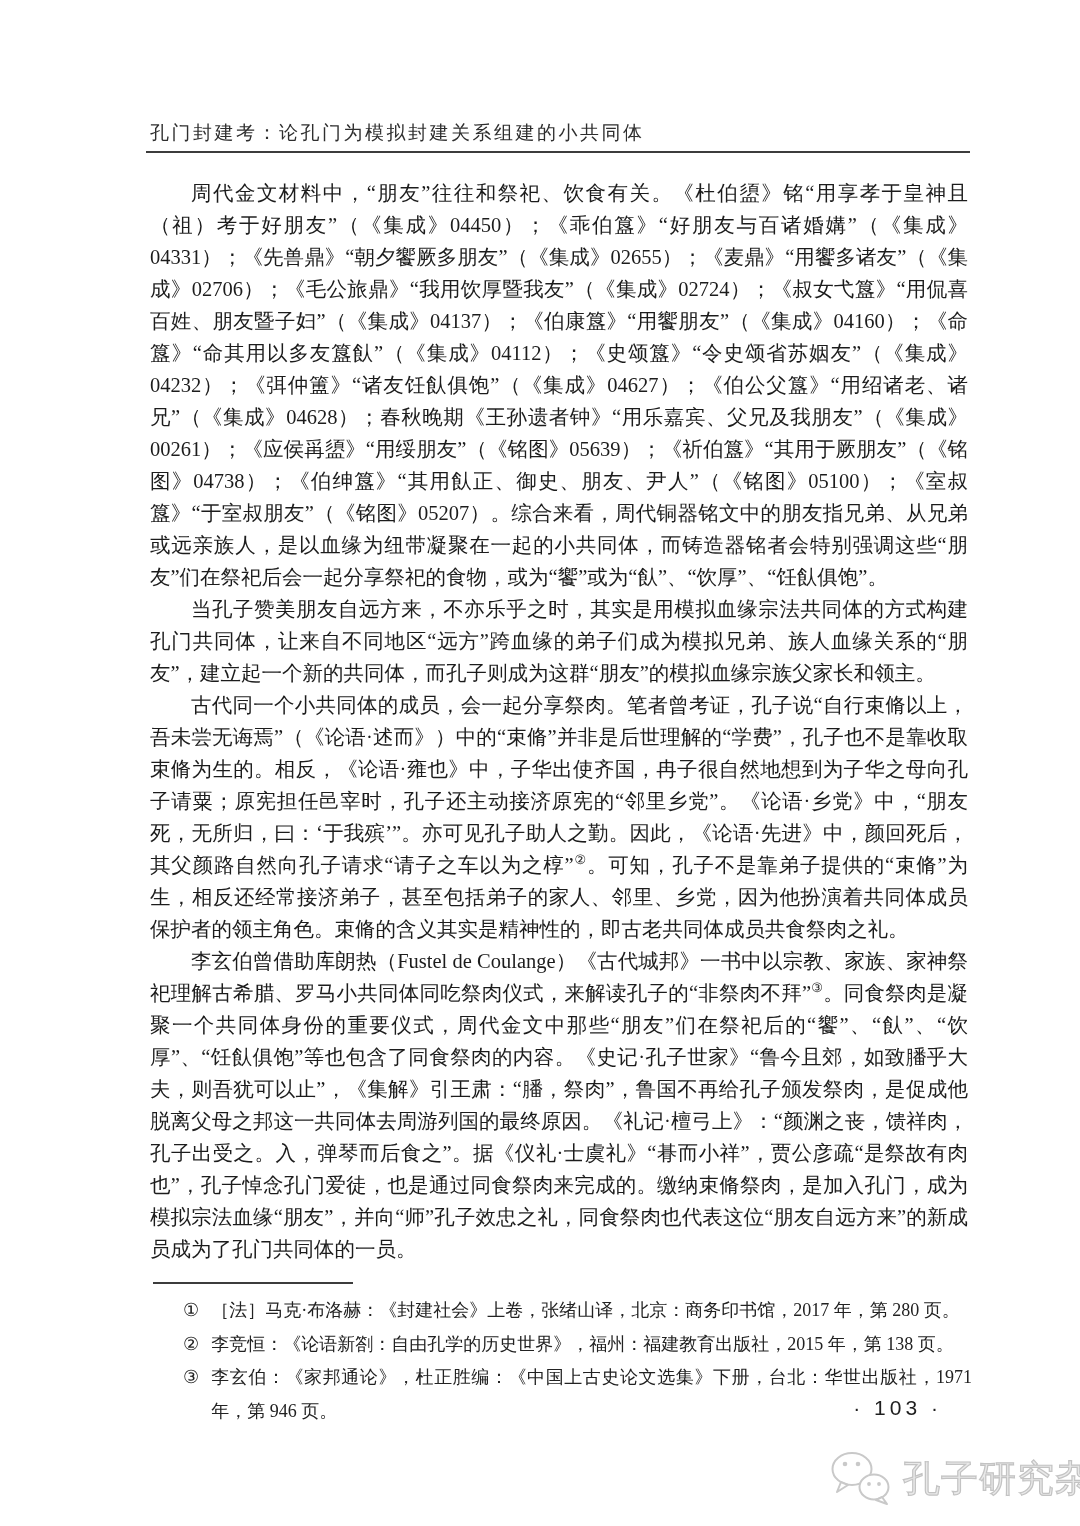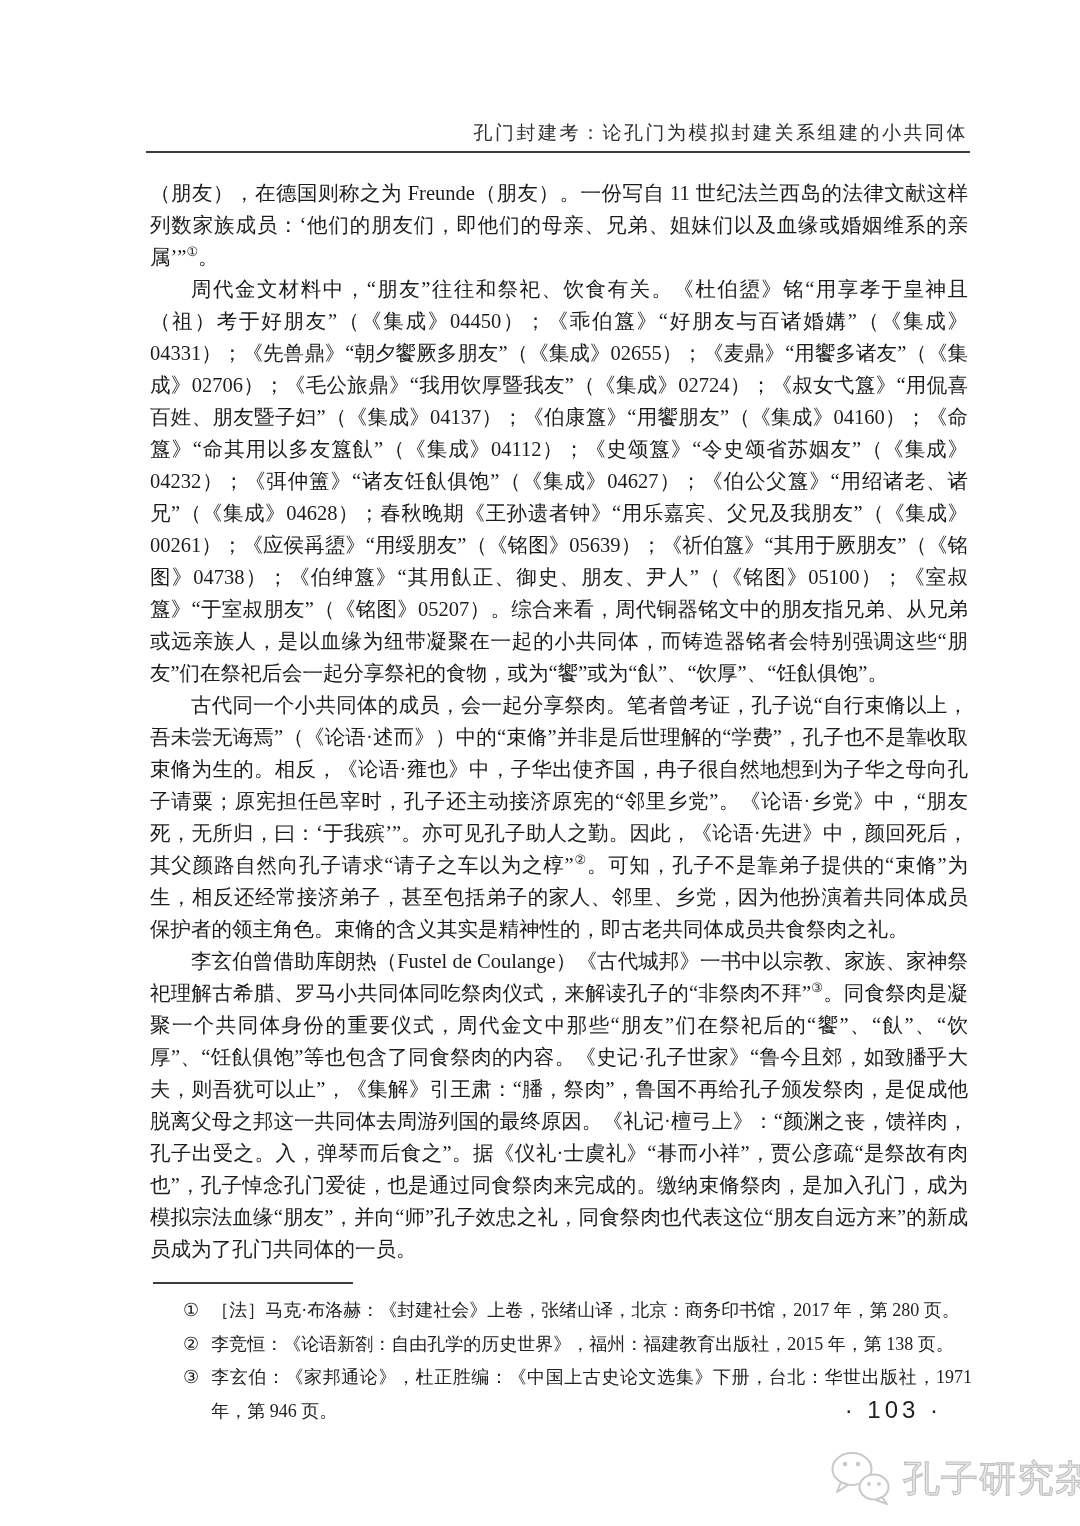--- a/index.html
+++ b/index.html
@@ -3,21 +3,21 @@
 <meta charset="utf-8">
 <style>
   html,body { margin:0; padding:0; background:#ffffff; }
   .page {
     position:relative; width:1080px; height:1526px; margin:0 auto;
     background:#ffffff; overflow:hidden;
     font-family:"Liberation Serif","DejaVu Serif",serif; color:#1c1c1c;
   }
   .running-head {
     position:absolute; top:120px; left:150px; width:818px;
-    text-align:right; font-size:19px; color:#2e2e2e; letter-spacing:2.5px;
+    text-align:left; font-size:19px; color:#2e2e2e; letter-spacing:2.5px;
     white-space:nowrap;
   }
   .head-rule {
     position:absolute; top:151px; left:146px; width:824px; height:2px;
     background:#3c3c3c;
   }
   .body-text {
     position:absolute; top:177px; left:150px; width:818px;
     font-size:20.5px; line-height:32px; text-align:justify;
     text-justify:inter-character;
@@ -32,21 +32,21 @@
   .footnotes {
     position:absolute; top:1294px; left:150px; width:822px;
     font-size:18px; line-height:33.5px; color:#222;
   }
   .footnote { display:flex; padding-left:33px; }
   .fn-marker { flex:0 0 auto; margin-right:12px; }
   .fn-text { flex:1 1 auto; text-align:justify; }
   .page-number {
     position:absolute; top:1396px; left:150px; width:792px; text-align:right;
     font-family:"Liberation Sans","DejaVu Sans",sans-serif;
-    font-size:24px; color:#1f1f1f; letter-spacing:4px; white-space:nowrap;
+    font-size:21px; color:#1f1f1f; letter-spacing:4px; white-space:nowrap;
   }
   .watermark {
     position:absolute; top:1450px; left:830px;
     display:flex; align-items:center; gap:9px;
   }
   .wm-text {
     font-family:"Liberation Sans","DejaVu Sans",sans-serif;
     font-size:37px; line-height:1; letter-spacing:1px;
     color:#e9e9e9; -webkit-text-stroke:1.2px #c3c3c3; white-space:nowrap;
   }
@@ -56,22 +56,22 @@
 
 <div class="page">
 
   <div class="running-head">
     <span>孔门封建考：论孔门为模拟封建关系组建的小共同体</span>
   </div>
 
   <div class="head-rule"></div>
 
   <div class="body-text" id="body-text">
-      <p class="para">（朋友），在德国则称之为 Freunde（朋友）。一份写自 11 世纪法兰西岛的法律文献这样列数家族成员：‘他们的朋友们，即他们的母亲、兄弟、姐妹们以及血缘或婚姻维系的亲属’”<sup class="fnref">①</sup>。</p>
       <p class="para indent">周代金文材料中，“朋友”往往和祭祀、饮食有关。《杜伯盨》铭“用享孝于皇神且（祖）考于好朋友”（《集成》04450）；《乖伯簋》“好朋友与百诸婚媾”（《集成》04331）；《先兽鼎》“朝夕饗厥多朋友”（《集成》02655）；《麦鼎》“用饗多诸友”（《集成》02706）；《毛公旅鼎》“我用饮厚暨我友”（《集成》02724）；《叔女弋簋》“用侃喜百姓、朋友暨子妇”（《集成》04137）；《伯康簋》“用饗朋友”（《集成》04160）；《命簋》“命其用以多友簋飤”（《集成》04112）；《史颂簋》“令史颂省苏姻友”（《集成》04232）；《弭仲簠》“诸友饪飤俱饱”（《集成》04627）；《伯公父簋》“用绍诸老、诸兄”（《集成》04628）；春秋晚期《王孙遗者钟》“用乐嘉宾、父兄及我朋友”（《集成》00261）；《应侯爯盨》“用绥朋友”（《铭图》05639）；《祈伯簋》“其用于厥朋友”（《铭图》04738）；《伯绅簋》“其用飤正、御史、朋友、尹人”（《铭图》05100）；《室叔簋》“于室叔朋友”（《铭图》05207）。综合来看，周代铜器铭文中的朋友指兄弟、从兄弟或远亲族人，是以血缘为纽带凝聚在一起的小共同体，而铸造器铭者会特别强调这些“朋友”们在祭祀后会一起分享祭祀的食物，或为“饗”或为“飤”、“饮厚”、“饪飤俱饱”。</p>
+      <p class="para indent">当孔子赞美朋友自远方来，不亦乐乎之时，其实是用模拟血缘宗法共同体的方式构建孔门共同体，让来自不同地区“远方”跨血缘的弟子们成为模拟兄弟、族人血缘关系的“朋友”，建立起一个新的共同体，而孔子则成为这群“朋友”的模拟血缘宗族父家长和领主。</p>
       <p class="para indent">古代同一个小共同体的成员，会一起分享祭肉。笔者曾考证，孔子说“自行束脩以上，吾未尝无诲焉”（《论语·述而》）中的“束脩”并非是后世理解的“学费”，孔子也不是靠收取束脩为生的。相反，《论语·雍也》中，子华出使齐国，冉子很自然地想到为子华之母向孔子请粟；原宪担任邑宰时，孔子还主动接济原宪的“邻里乡党”。《论语·乡党》中，“朋友死，无所归，曰：‘于我殡’”。亦可见孔子助人之勤。因此，《论语·先进》中，颜回死后，其父颜路自然向孔子请求“请子之车以为之椁”<sup class="fnref">②</sup>。可知，孔子不是靠弟子提供的“束脩”为生，相反还经常接济弟子，甚至包括弟子的家人、邻里、乡党，因为他扮演着共同体成员保护者的领主角色。束脩的含义其实是精神性的，即古老共同体成员共食祭肉之礼。</p>
       <p class="para indent">李玄伯曾借助库朗热（Fustel de Coulange）《古代城邦》一书中以宗教、家族、家神祭祀理解古希腊、罗马小共同体同吃祭肉仪式，来解读孔子的“非祭肉不拜”<sup class="fnref">③</sup>。同食祭肉是凝聚一个共同体身份的重要仪式，周代金文中那些“朋友”们在祭祀后的“饗”、“飤”、“饮厚”、“饪飤俱饱”等也包含了同食祭肉的内容。《史记·孔子世家》“鲁今且郊，如致膰乎大夫，则吾犹可以止”，《集解》引王肃：“膰，祭肉”，鲁国不再给孔子颁发祭肉，是促成他脱离父母之邦这一共同体去周游列国的最终原因。《礼记·檀弓上》：“颜渊之丧，馈祥肉，孔子出受之。入，弹琴而后食之”。据《仪礼·士虞礼》“朞而小祥”，贾公彦疏“是祭故有肉也”，孔子悼念孔门爱徒，也是通过同食祭肉来完成的。缴纳束脩祭肉，是加入孔门，成为模拟宗法血缘“朋友”，并向“师”孔子效忠之礼，同食祭肉也代表这位“朋友自远方来”的新成员成为了孔门共同体的一员。</p>
     </div>
 
   <div class="fn-sep"></div>
 
   <div class="footnotes" id="footnotes">
       <div class="footnote">
         <span class="fn-marker">①</span>
         <span class="fn-text">［法］马克·布洛赫：《封建社会》上卷，张绪山译，北京：商务印书馆，2017 年，第 280 页。</span>

